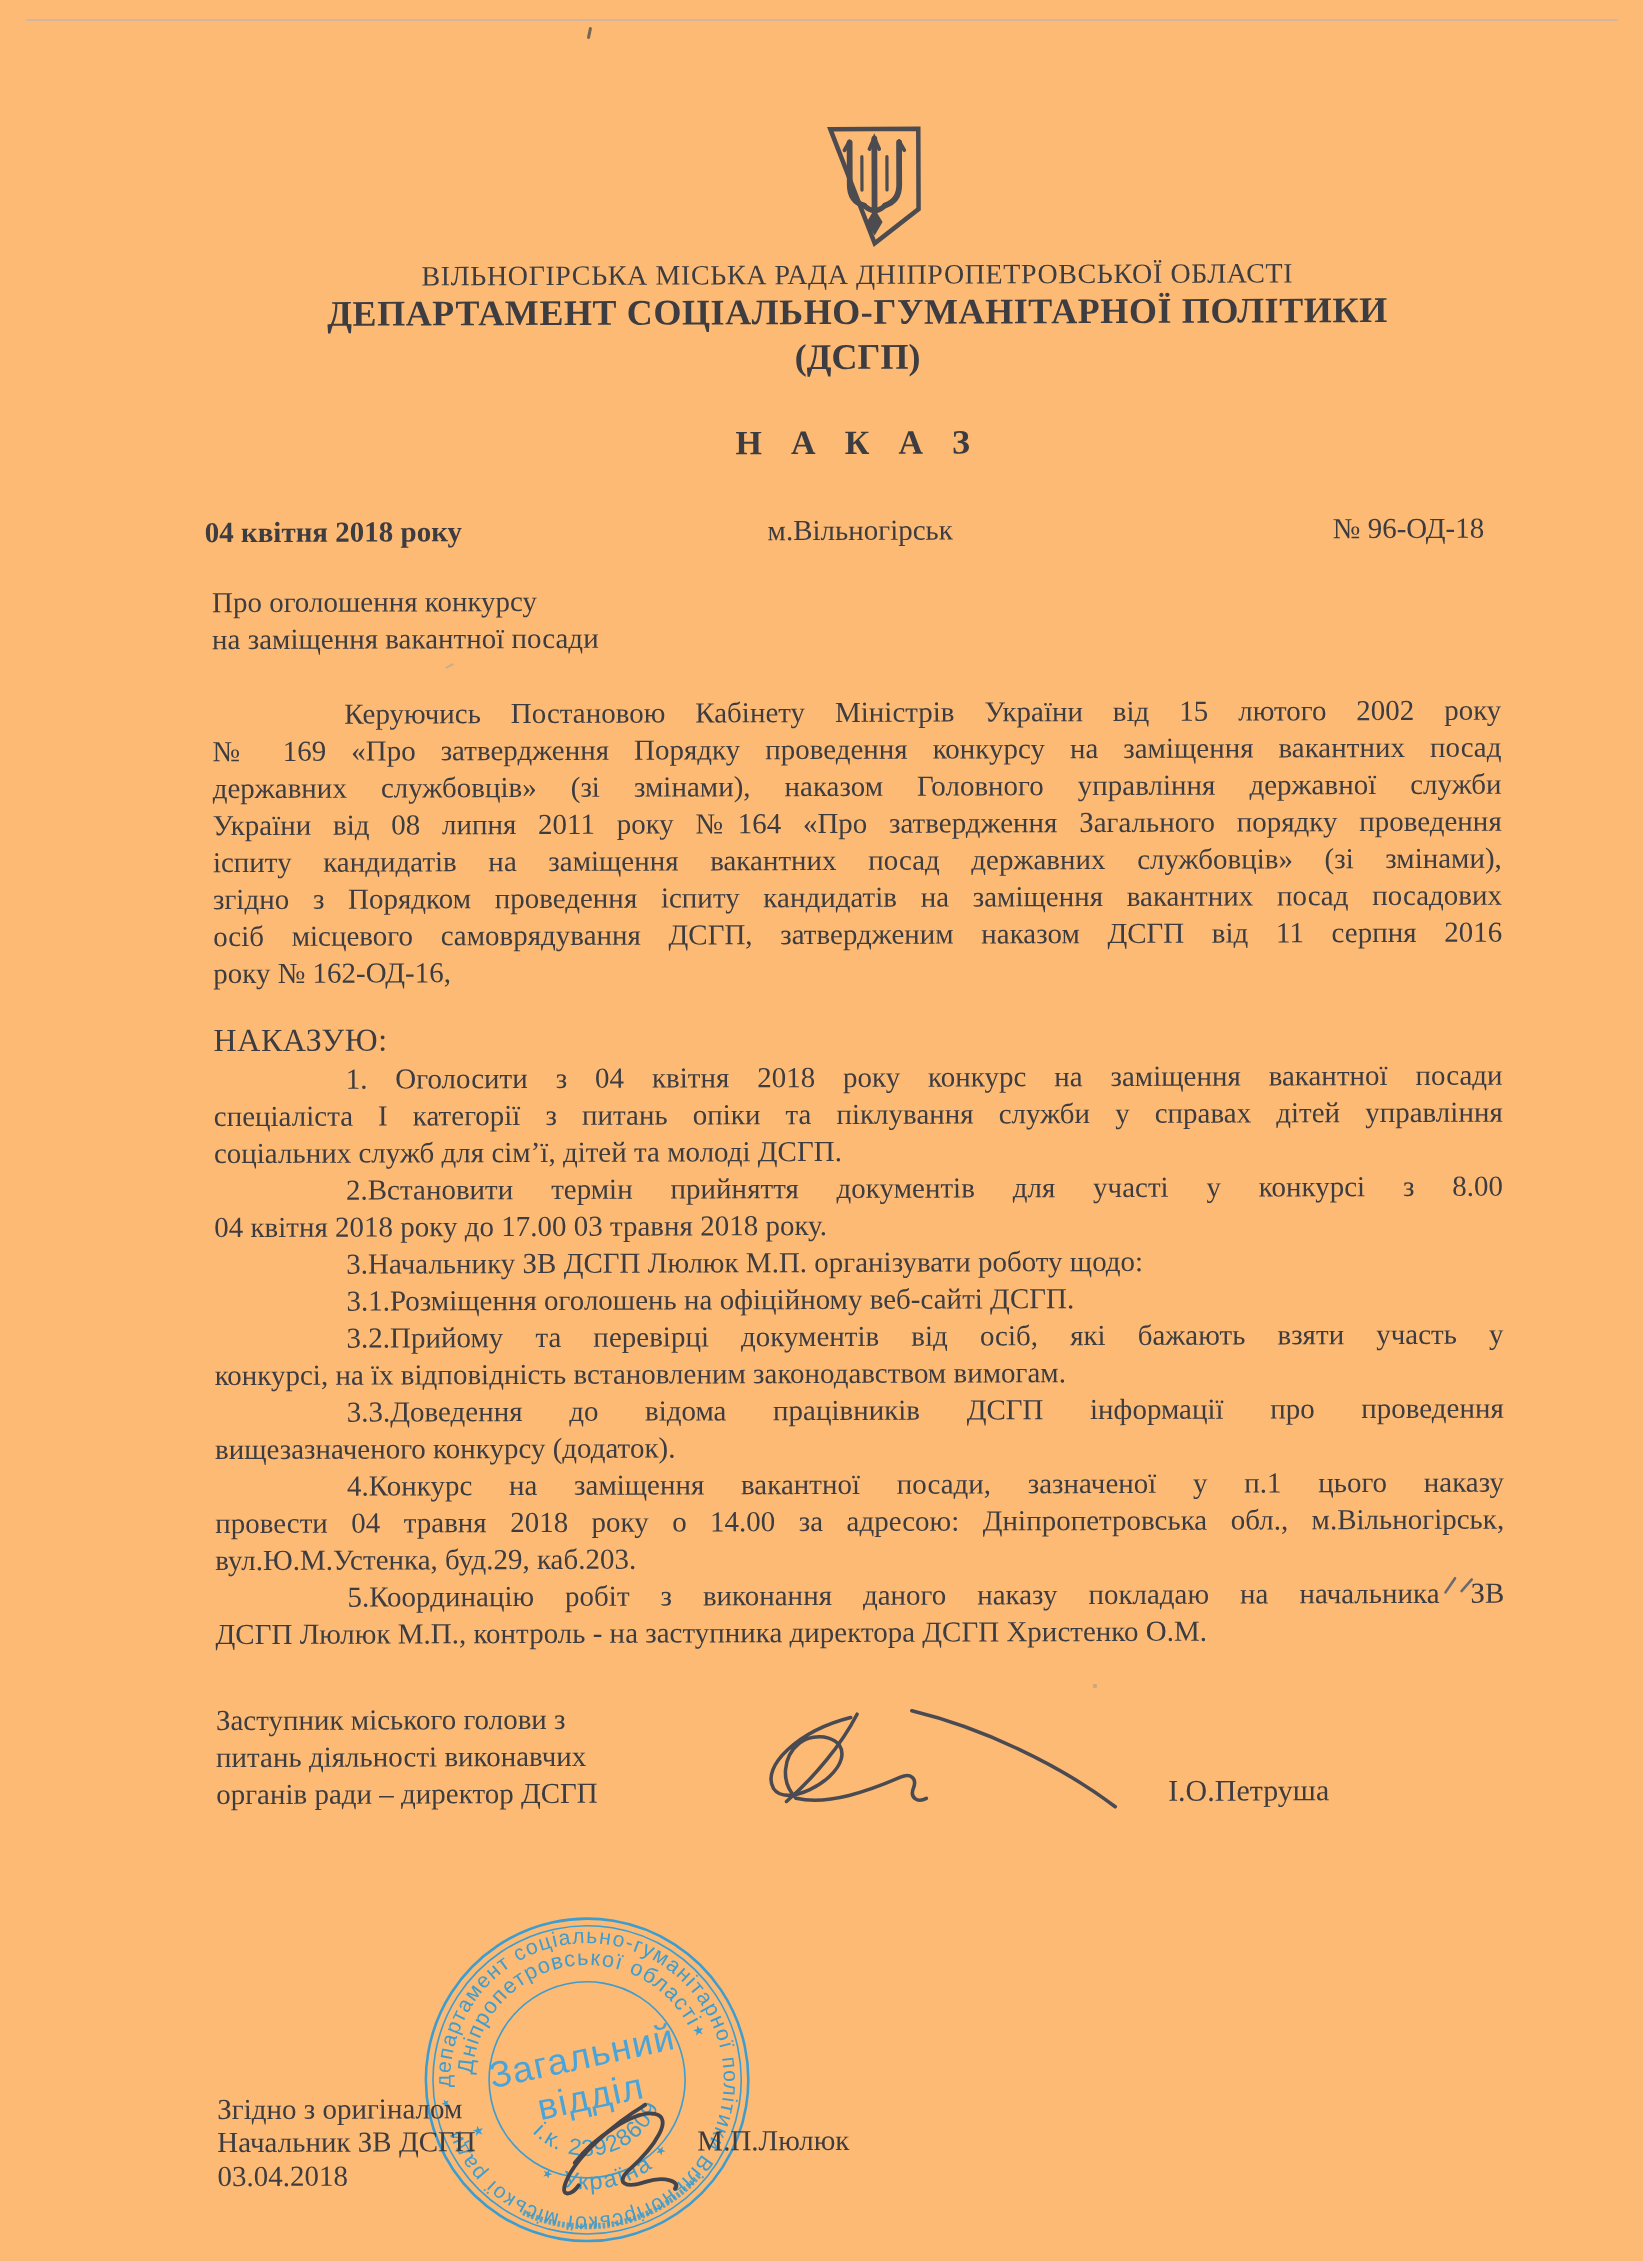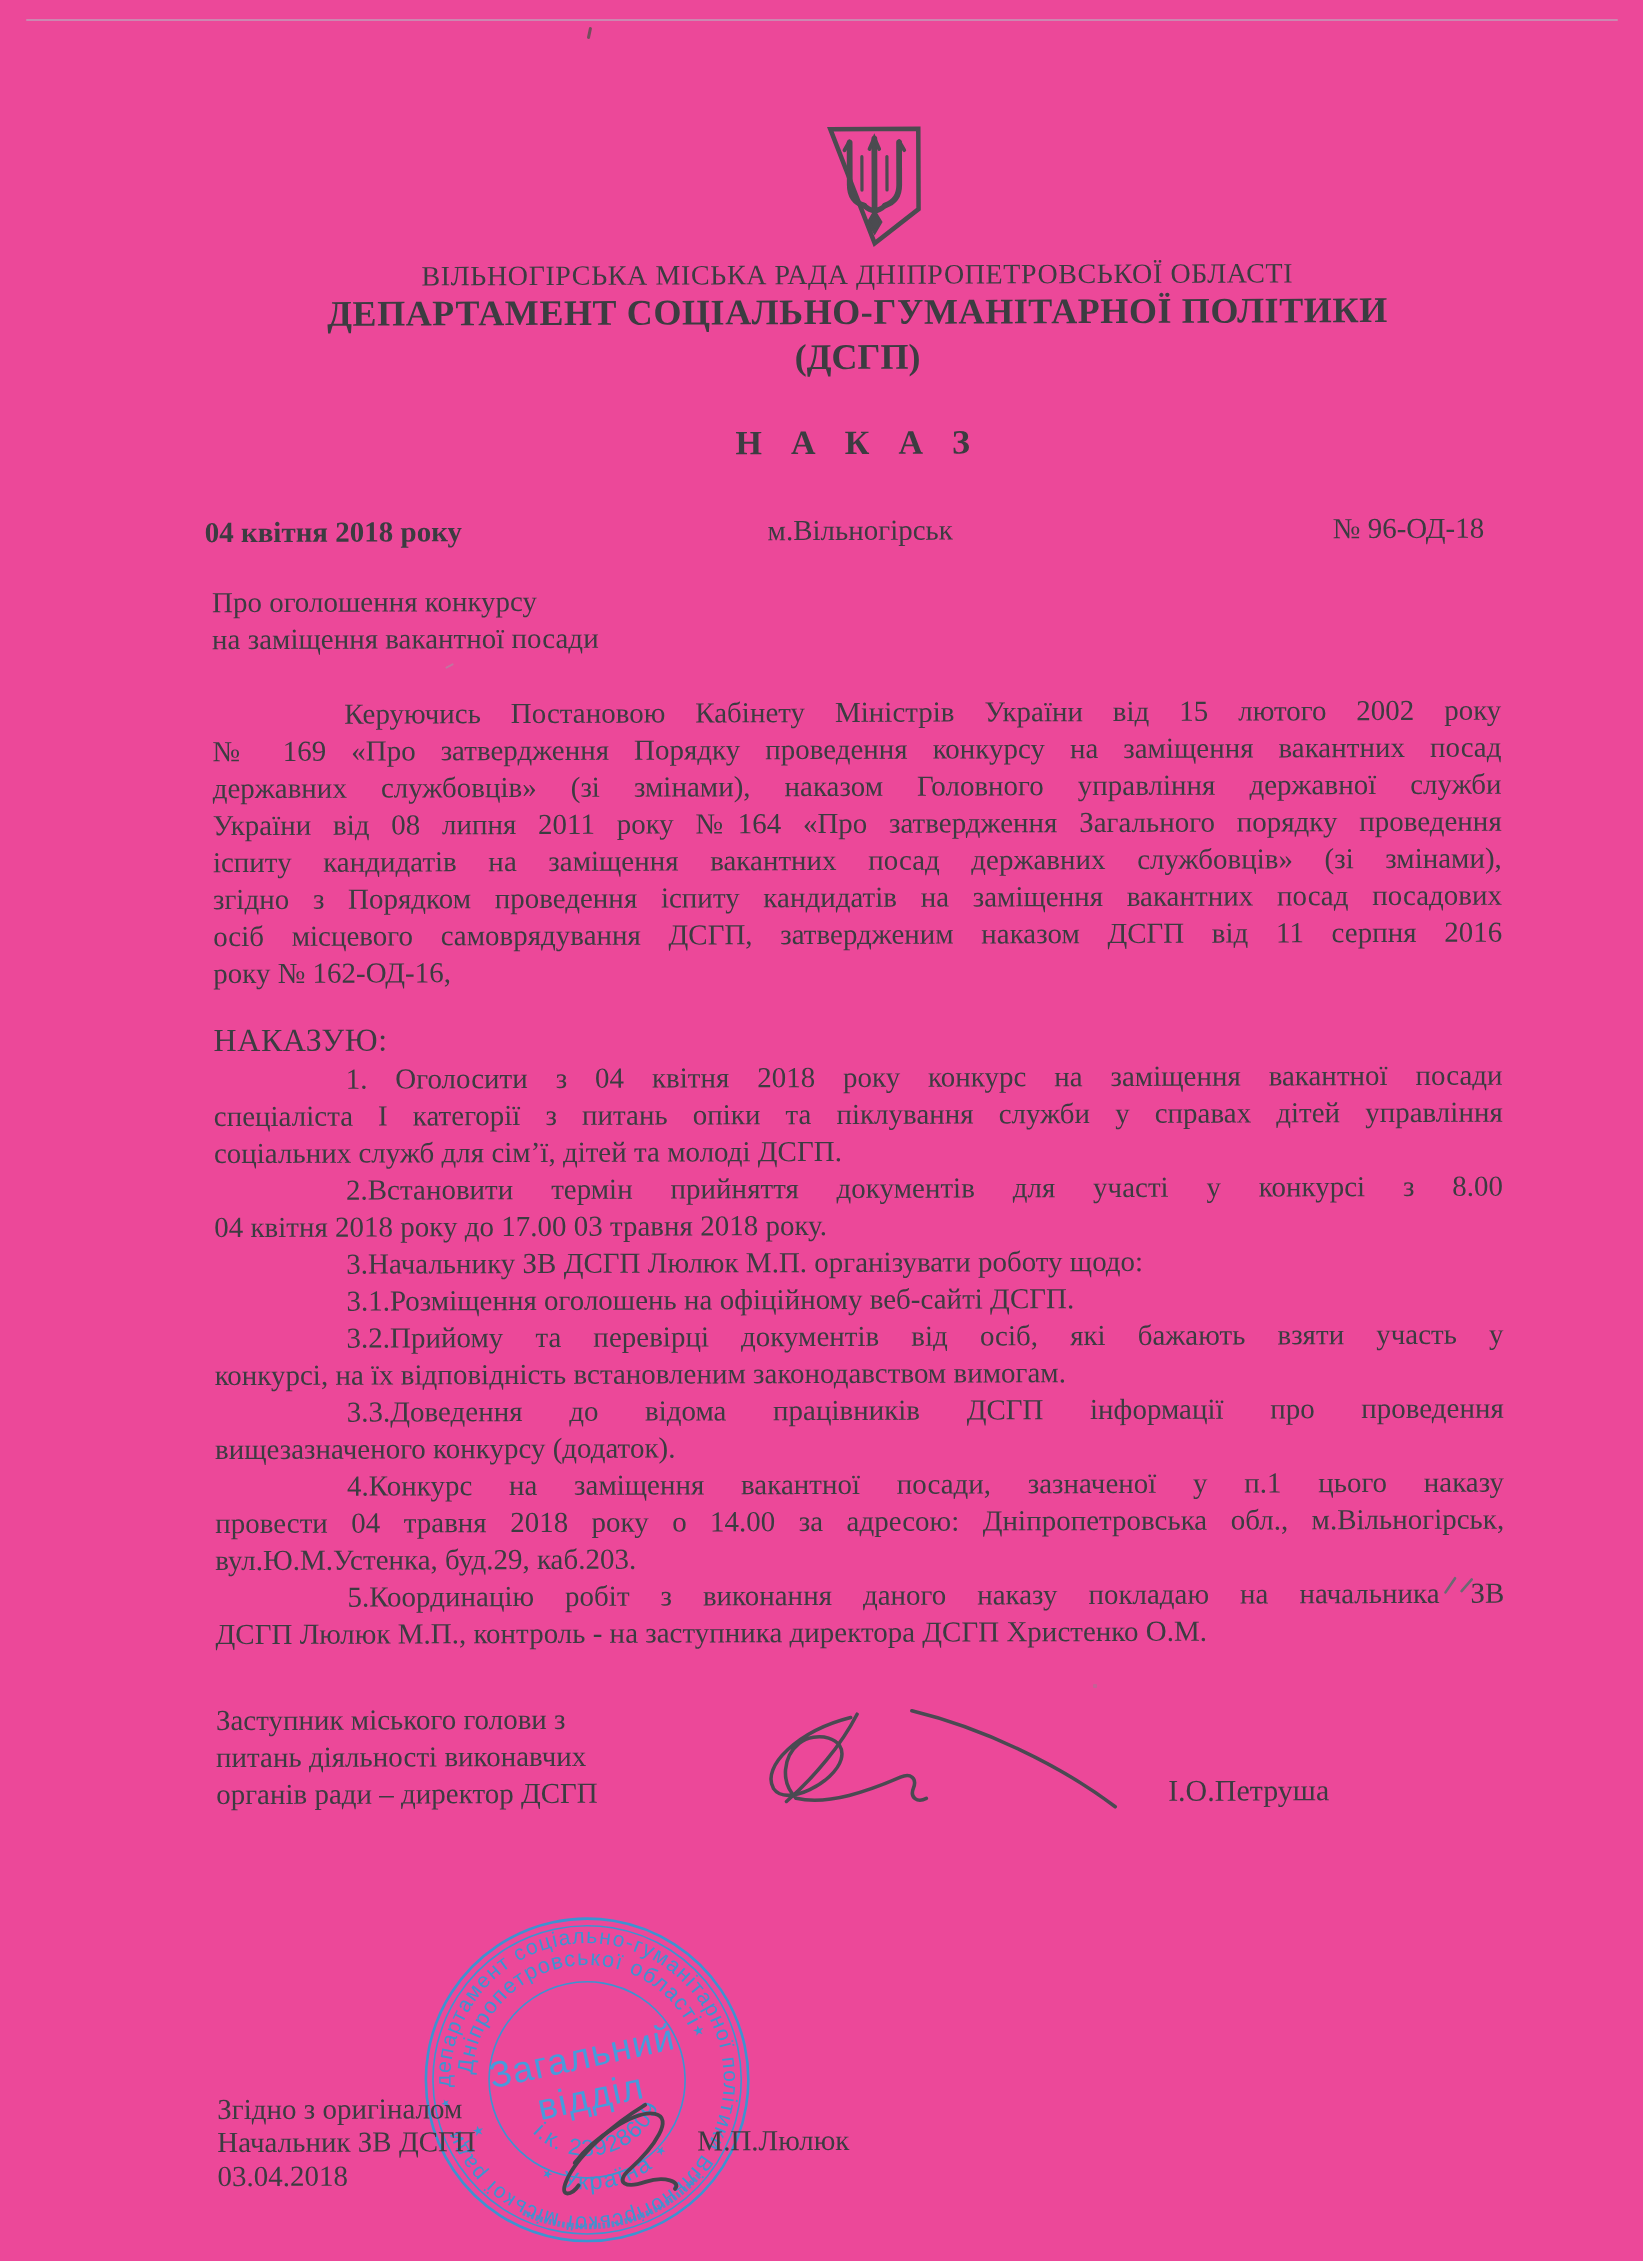--- a/index.html
+++ b/index.html
@@ -1,17 +1,17 @@
 <!DOCTYPE html>
 <html style="font-size:10.3px"><head>
 <meta charset="utf-8">
 <style>
   html,body { margin:0; padding:0; background:#ffffff; }
   .page {
-    position:relative; width:1644px; height:2261px; background:#ec4899;
+    position:relative; width:1644px; height:2261px; background:#fdba74;
     font-family:"Liberation Serif", serif; color:#3c3c41; overflow:hidden;
   }
   .content { position:absolute; left:0; top:0; width:1644px; height:2261px;
     transform:rotate(-0.2deg); transform-origin:50% 40%; }
   .abs { position:absolute; }
   .center-col { position:absolute; left:215px; width:1289px; text-align:center; }
   .org1 { font-size:28px; letter-spacing:0.6px; white-space:nowrap; }
   .org2 { font-size:36px; font-weight:bold; letter-spacing:0.6px; white-space:nowrap; }
   .org3 { font-size:36px; font-weight:bold; }
   .doctype { font-size:34px; font-weight:bold; letter-spacing:10.3px; }

